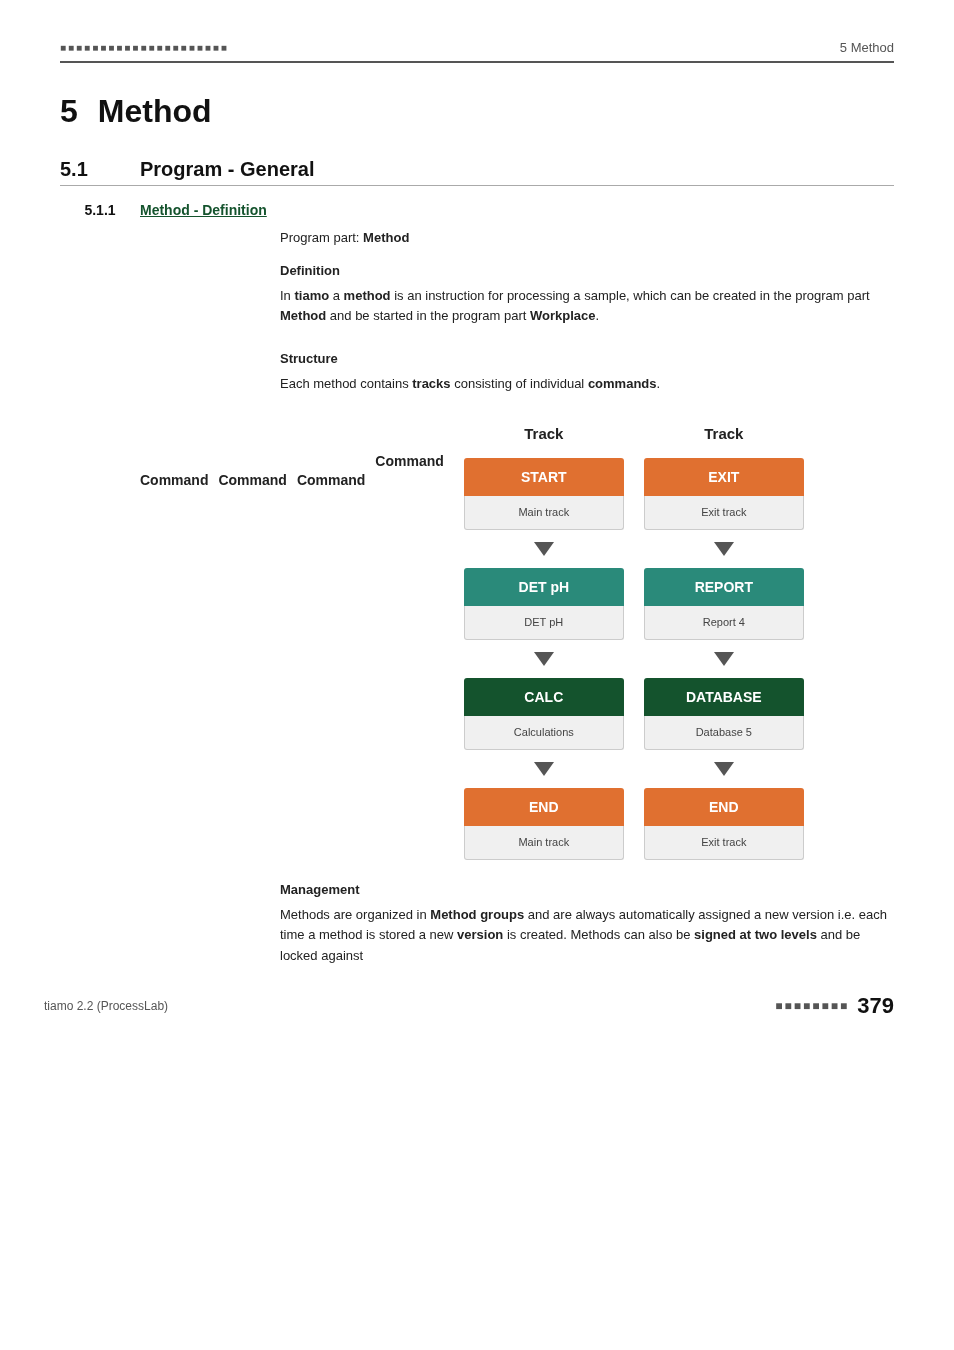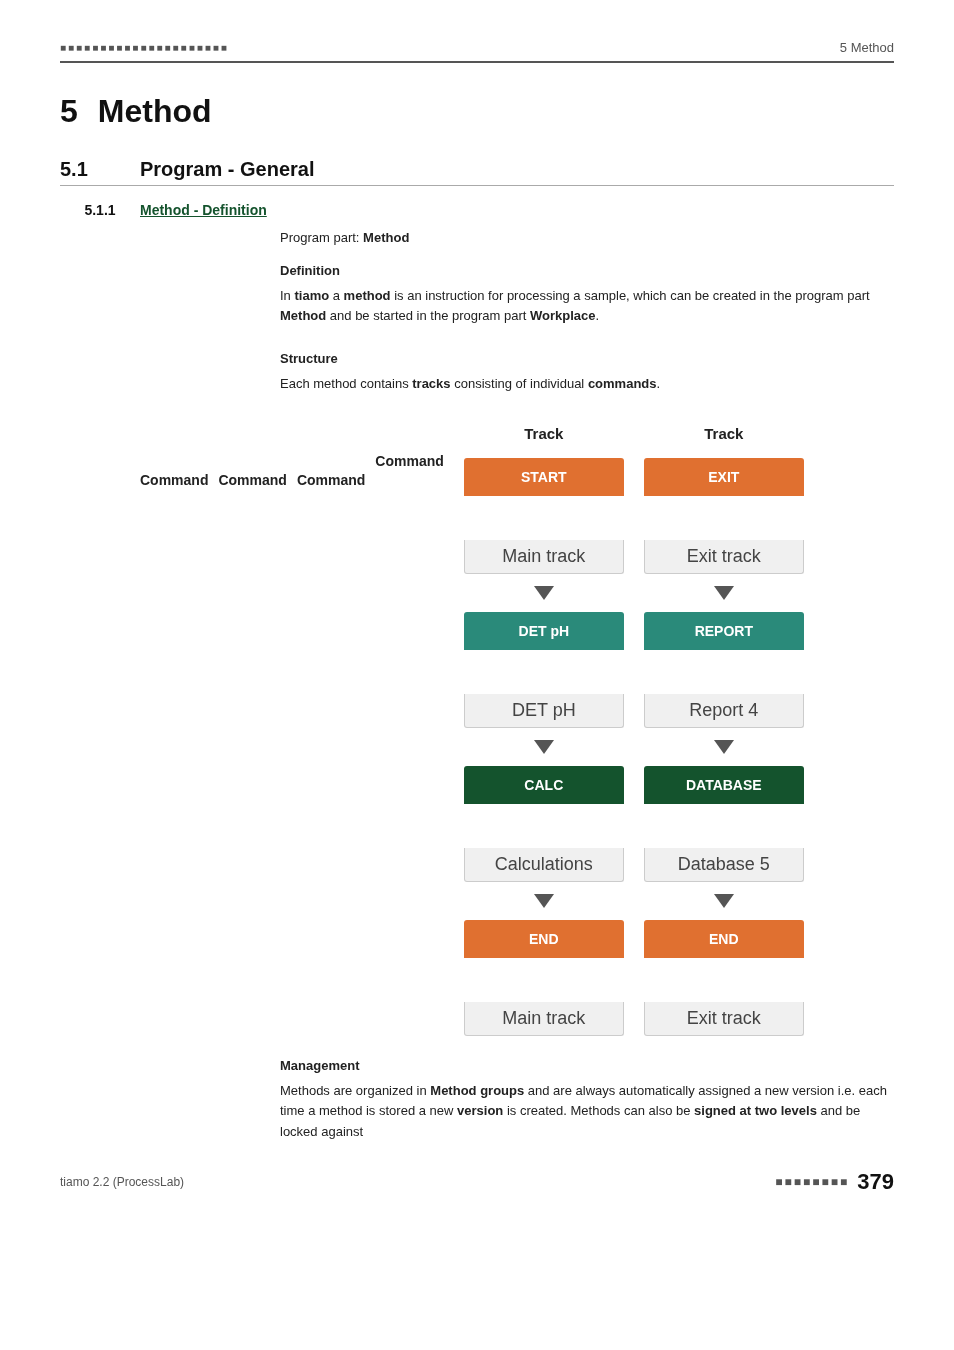--- a/index.html
+++ b/index.html
@@ -163,27 +163,26 @@
       color: #fff;
       border-radius: 3px 3px 0 0;
     }
 
     .cmd-bottom {
       width: 160px;
       height: 34px;
       display: flex;
       align-items: center;
       justify-content: center;
-      font-size: 18px;
+      font-size: 11px;
       color: #444;
       background: #f0f0f0;
       border: 1px solid #ccc;
       border-top: none;
       border-radius: 0 0 3px 3px;
-      margin-top: 44px;
     }
 
     .arrow-down {
       width: 0;
       height: 0;
       border-left: 10px solid transparent;
       border-right: 10px solid transparent;
       border-top: 14px solid #555;
       margin: 12px 0;
     }
@@ -210,21 +209,21 @@
 
     
     .color-orange { background-color: #e07030; }
     .color-teal   { background-color: #2a8a7a; }
     .color-blue   { background-color: #14532d; }
 
     
     .page-footer {
       position: absolute;
       bottom: 30px;
-      left: 60px;
+      left: 44px;
       right: 60px;
       display: flex;
       justify-content: space-between;
       align-items: center;
       font-size: 12px;
       color: #555;
     }
     .footer-page-num {
       display: flex;
       align-items: center;

